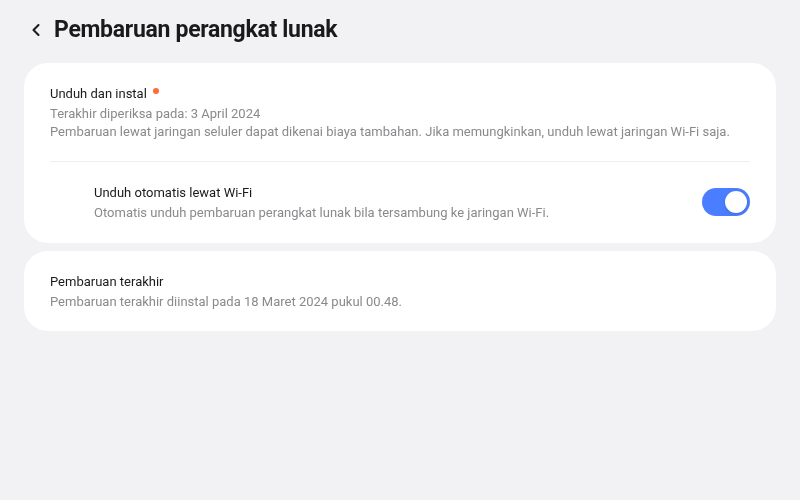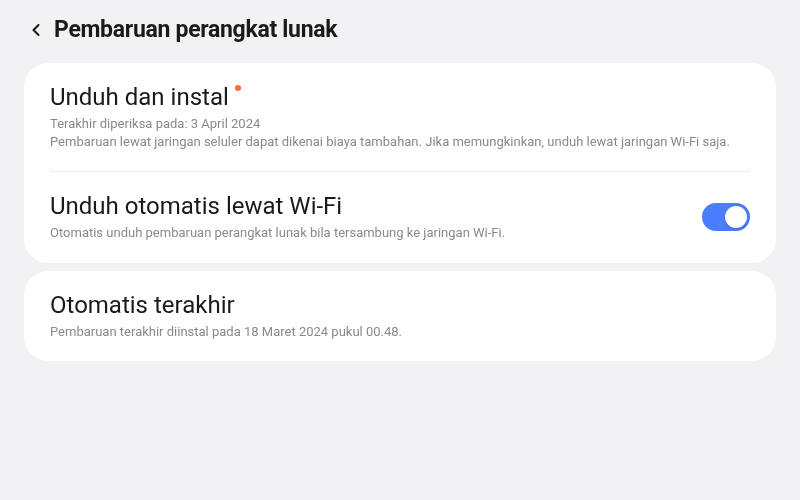--- a/index.html
+++ b/index.html
@@ -39,21 +39,21 @@
       border-radius: 24px;
       margin: 8px 24px;
       padding: 0;
       overflow: hidden;
     }
     .card-item {
       padding: 20px 26px;
       cursor: pointer;
     }
     .card-item-title {
-      font-size: 24px;
+      font-size: 13px;
       font-weight: 400;
       color: #1a1a1a;
       margin-bottom: 4px;
       position: relative;
       display: inline-block;
     }
     .orange-dot {
       position: absolute;
       top: 2px;
       right: -12px;
@@ -73,20 +73,21 @@
       margin: 0 26px;
     }
     .card-item-row {
       display: flex;
       align-items: center;
       justify-content: space-between;
       gap: 16px;
     }
     .card-item-content {
       flex: 1;
+      margin-left: 44px;
     }
     .toggle {
       width: 48px;
       height: 28px;
       background: #4a7dff;
       border-radius: 14px;
       position: relative;
       cursor: pointer;
       flex-shrink: 0;
     }
@@ -133,16 +134,16 @@
       </div>
       <div class="toggle">
         <div class="toggle-knob"></div>
       </div>
     </div>
   </div>
 </div>
 
 <div class="card">
   <div class="card-item">
-    <div class="card-item-title">Otomatis terakhir</div>
+    <div class="card-item-title">Pembaruan terakhir</div>
     <div class="card-item-subtitle">Pembaruan terakhir diinstal pada 18 Maret 2024 pukul 00.48.</div>
   </div>
 </div>
 
 </body></html>

